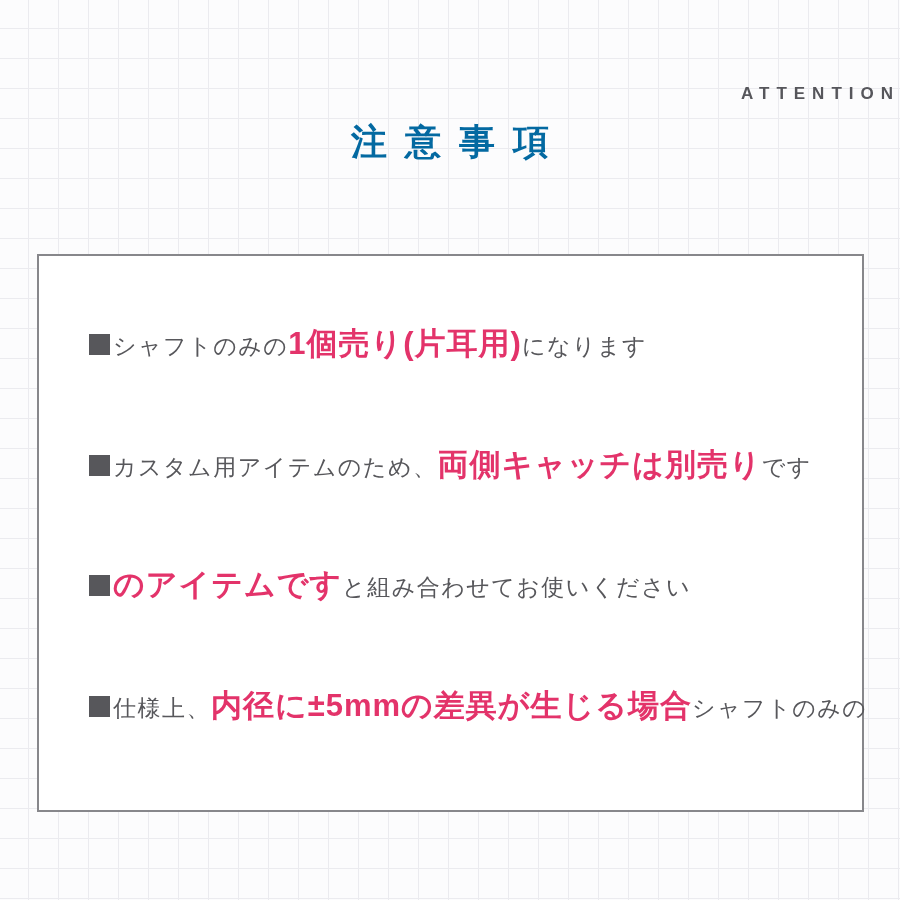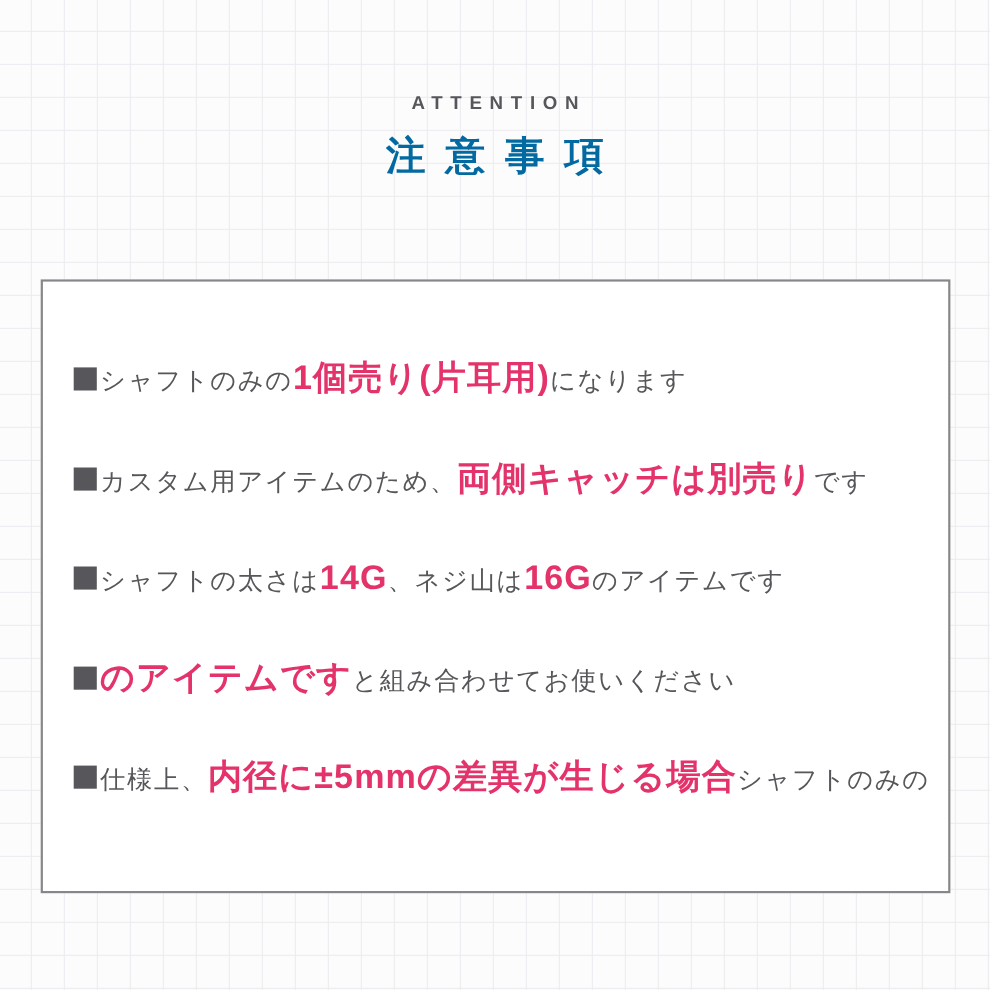--- a/index.html
+++ b/index.html
@@ -11,35 +11,35 @@
       linear-gradient(to right,#ebebef 1px,transparent 1px),
       linear-gradient(to bottom,#ebebef 1px,transparent 1px);
     background-size:30px 30px;
     background-position:-2px -2px;
     overflow:hidden;
   }
   .page{position:relative;width:900px;height:900px;}
   .header{position:absolute;top:84px;left:0;width:100%;text-align:center;}
   .eyebrow{
     font-size:17px;font-weight:700;letter-spacing:7px;
-    color:#56565b;text-indent:7px;
+    color:#56565b;text-indent:7px;text-align:right;
   }
   .title{
     margin:14px 0 0 0;
     font-size:36px;font-weight:600;letter-spacing:18px;text-indent:18px;
     color:#0369a1;
   }
   .notice-box{
     position:absolute;left:37px;top:254px;
     width:827px;height:558px;
     box-sizing:border-box;
     background:#ffffff;
     border:2px solid #87878b;
     display:flex;flex-direction:column;justify-content:space-between;
-    padding:72px 20px 86px 28px;
+    padding:72px 20px 86px 50px;
   }
   .note{
     white-space:nowrap;
     line-height:1;
     height:34px;
     display:block;
   }
   .bullet{
     display:inline-block;
     width:21px;height:21px;
@@ -75,23 +75,20 @@
   <section class="notice-box">
 
     <div class="note">
       <span class="bullet"></span><span class="g">シャフトのみの</span><span class="p">1個売り(片耳用)</span><span class="g">になります</span>
     </div>
 
     <div class="note">
       <span class="bullet"></span><span class="g">カスタム用アイテムのため、</span><span class="p">両側キャッチは別売り</span><span class="g">です</span>
     </div>
 
-    <div class="note">
-      <span class="bullet"></span><span class="g">シャフトの太さは</span><span class="p">14G</span><span class="g">、ネジ山は</span><span class="p">16G</span><span class="g">のアイテムです</span>
-    </div>
 
 
     <div class="note">
       <span class="bullet"></span><span class="p">のアイテムです</span><span class="g">と組み合わせてお使いください</span>
     </div>
 
     <div class="note">
       <span class="bullet"></span><span class="g">仕様上、</span><span class="p">内径に±5mmの差異が生じる場合</span><span class="g">シャフトのみの</span>
     </div>
 

